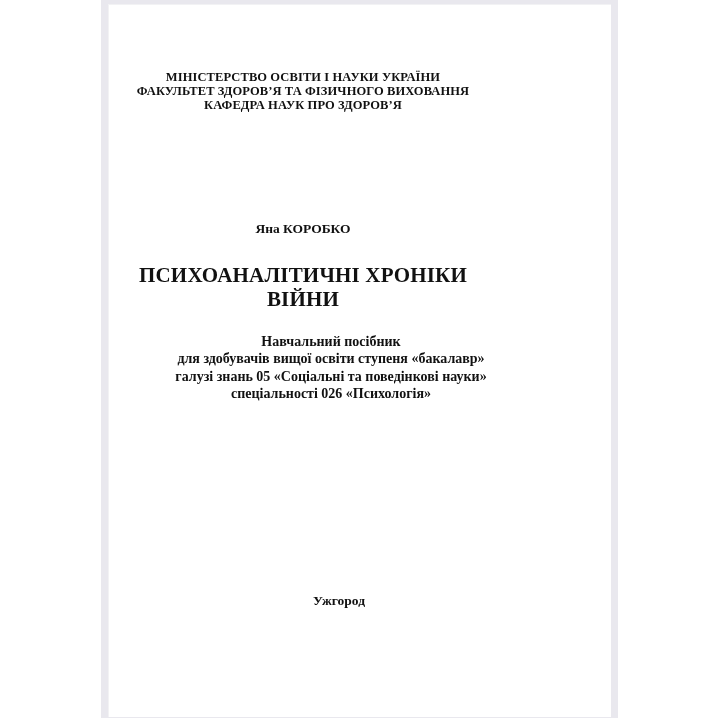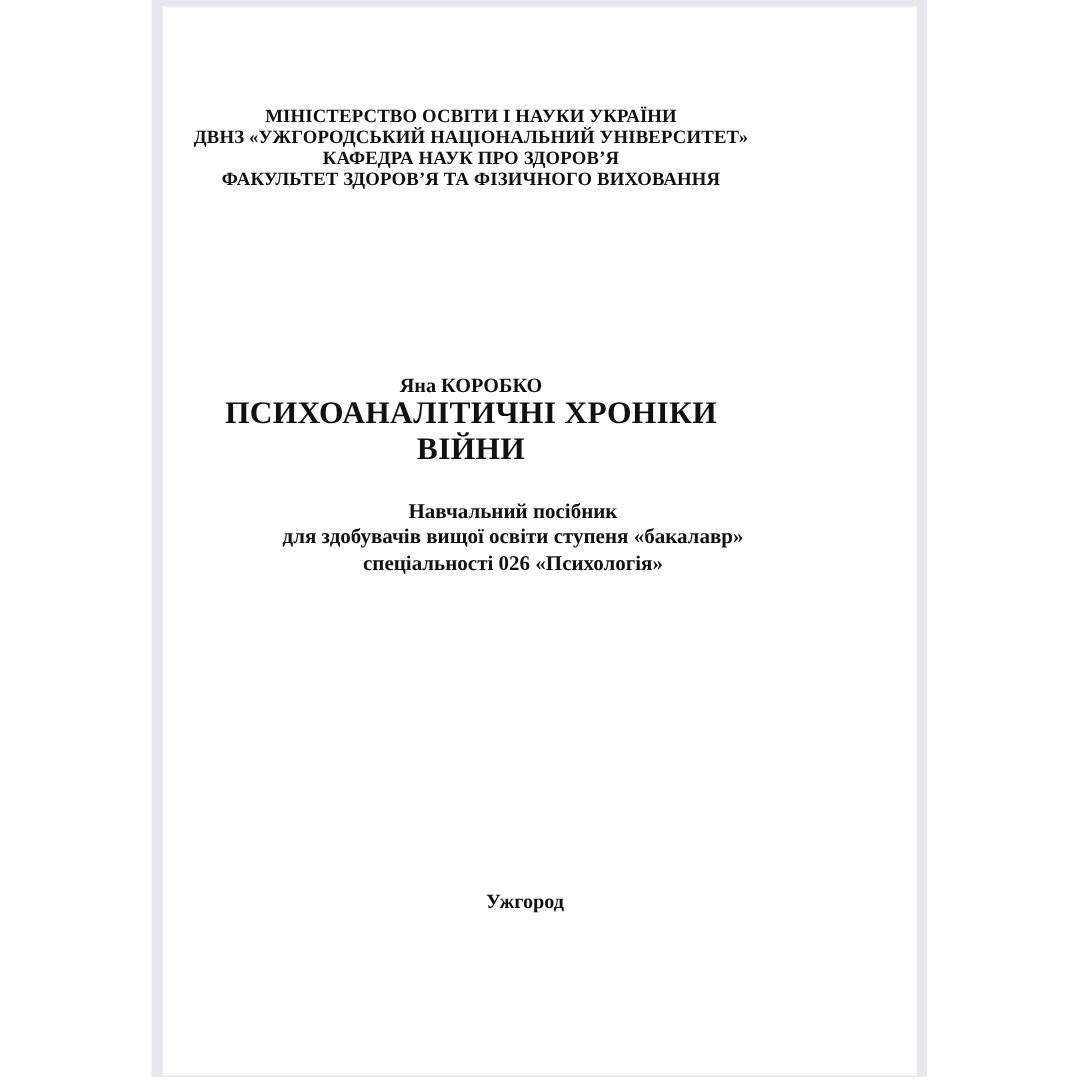--- a/index.html
+++ b/index.html
@@ -28,36 +28,35 @@
     position: absolute;
     left: 108px;
     top: 4px;
     width: 503px;
     height: 713px;
     background: #ffffff;
     box-shadow: inset 1px 1px 0 #f2f2f4;
   }
   .block {
     position: absolute;
-    left: 16px;
+    left: 5px;
     width: 596px;
     text-align: center;
     font-weight: bold;
   }
   .header-block {
     top: 70px;
     font-size: 12.5px;
     line-height: 14px;
     letter-spacing: 0.1px;
   }
   .author {
     top: 221px;
     font-size: 13.5px;
     line-height: 16px;
-    margin-top: 28px;
   }
   .title {
     top: 263px;
     font-size: 21px;
     line-height: 24px;
     letter-spacing: 0.2px;
   }
   .subtitle {
     top: 333px;
     font-size: 14px;
@@ -73,35 +72,35 @@
   .line { display: block; white-space: nowrap; }
 </style>
 </head>
 <body>
 
 <div class="page-frame"></div>
 <div class="page"></div>
 
 <div class="block header-block">
   <span class="line">МІНІСТЕРСТВО ОСВІТИ І НАУКИ УКРАЇНИ</span>
-  <span class="line">ДВНЗ «УЖГОРОДСЬКИЙ НАЦІОНАЛЬНИЙ УНІВЕРСИТЕТ»</span>
+  <span class="line">ФАКУЛЬТЕТ ЗДОРОВ’Я ТА ФІЗИЧНОГО ВИХОВАННЯ</span>
   <span class="line">КАФЕДРА НАУК ПРО ЗДОРОВ’Я</span>
-  <span class="line">ФАКУЛЬТЕТ ЗДОРОВ’Я ТА ФІЗИЧНОГО ВИХОВАННЯ</span>
 </div>
 
 <div class="block author">
   <span class="line">Яна КОРОБКО</span>
 </div>
 
 <div class="block title">
   <span class="line">ПСИХОАНАЛІТИЧНІ ХРОНІКИ</span>
   <span class="line">ВІЙНИ</span>
 </div>
 
 <div class="block subtitle">
   <span class="line">Навчальний посібник</span>
   <span class="line">для здобувачів вищої освіти ступеня «бакалавр»</span>
+  <span class="line">галузі знань 05 «Соціальні та поведінкові науки»</span>
   <span class="line">спеціальності 026 «Психологія»</span>
 </div>
 
 <div class="block footer">
   <span class="line">Ужгород</span>
 </div>
 
 </body></html>

